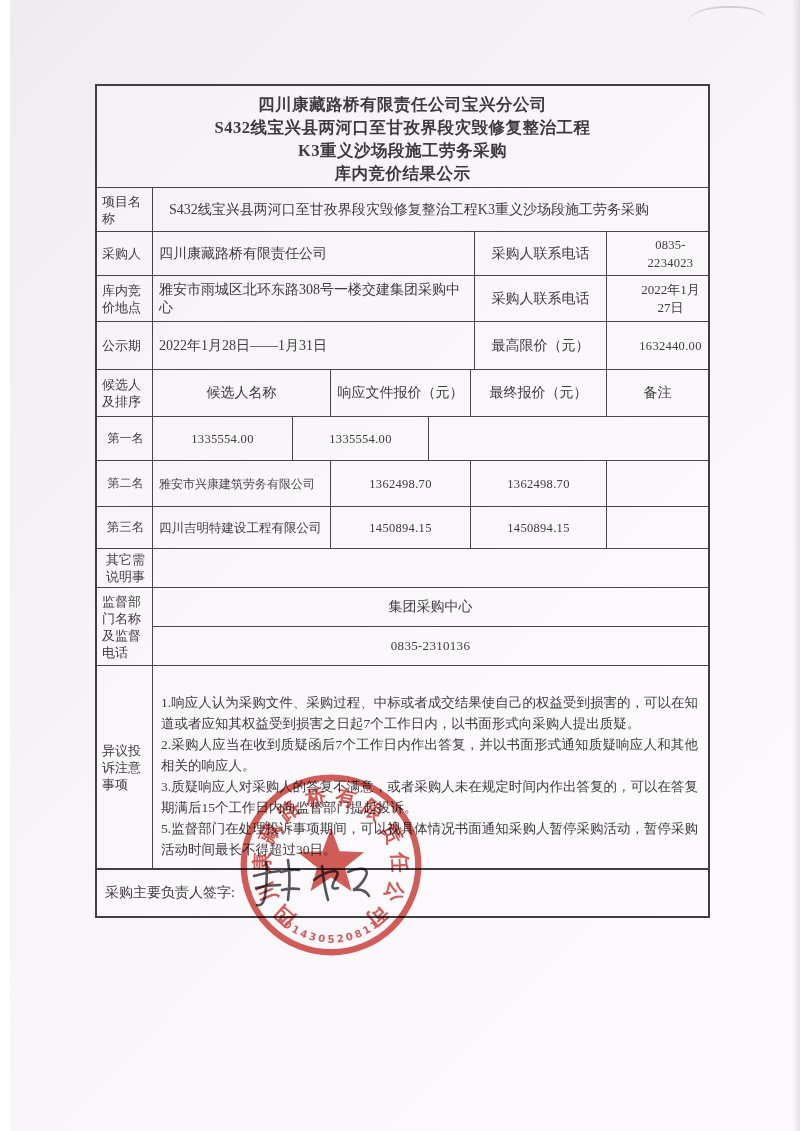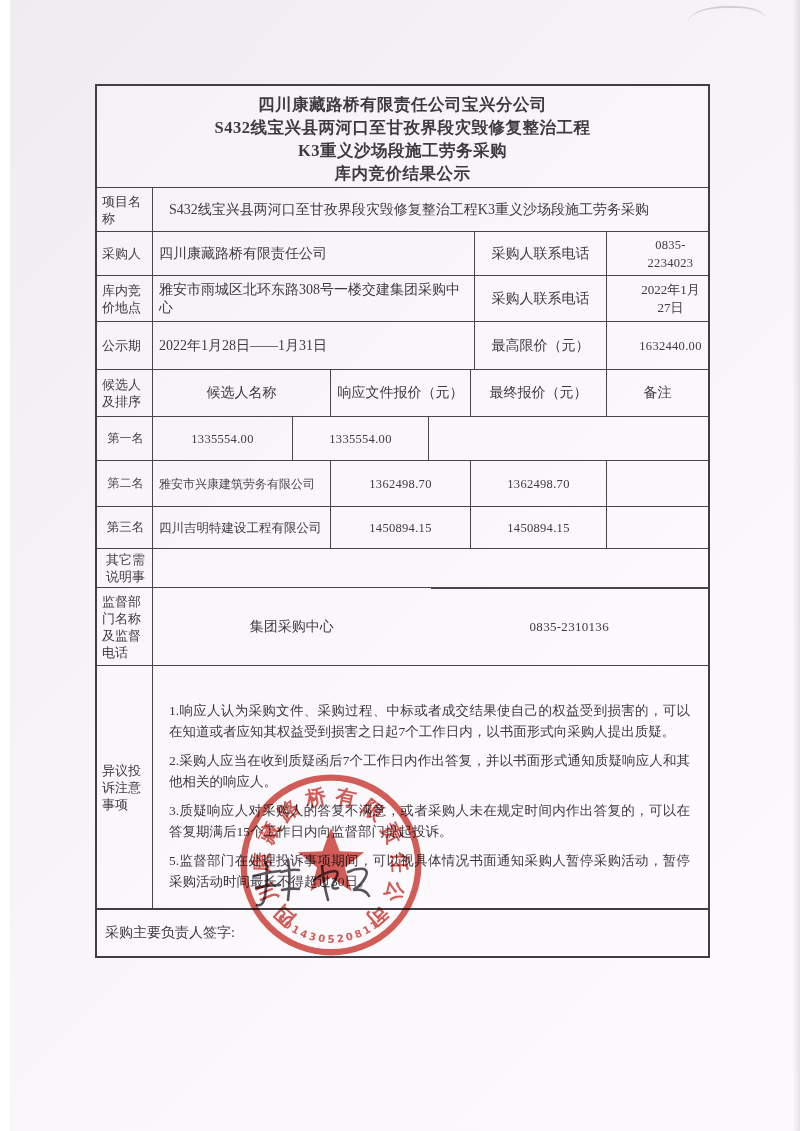--- a/index.html
+++ b/index.html
@@ -33,27 +33,27 @@
 
   .vwide{flex:0 0 322px;}   
   .l2{flex:0 0 132px;}      
   .v2{flex:1;padding-left:32px;}              
 
   .cname{flex:0 0 178px;font-size:12.5px;}
   .cbid{flex:0 0 140px;}
   .cfin{flex:0 0 136px;}
   .cnote{flex:1;}
 
-  .supright{flex:1;display:flex;flex-direction:row;}
+  .supright{flex:1;display:flex;flex-direction:column;}
   .suprow{flex:1;display:flex;align-items:center;justify-content:center;font-size:14px;}
   .suprow+.suprow{border-top:1.5px solid #4a4450;}
 
   .objtext{flex:1;display:block;padding:26px 10px 8px 8px;font-size:13.5px;line-height:21px;
            text-align:justify;}
-  .objtext div{margin:8px;}
+  .objtext div{margin:0;}
 
   .sigrow{min-height:48px;justify-content:flex-end;}
   .sigcell{flex:1;padding-left:8px;font-size:14px;}
 
   .stamp{position:absolute;left:234px;top:766px;width:194px;height:196px;z-index:5;
          opacity:.82;mix-blend-mode:multiply;}
   .signature{position:absolute;left:248px;top:846px;width:130px;height:70px;z-index:6;
          opacity:.85;mix-blend-mode:multiply;}
 </style>
 </head>

